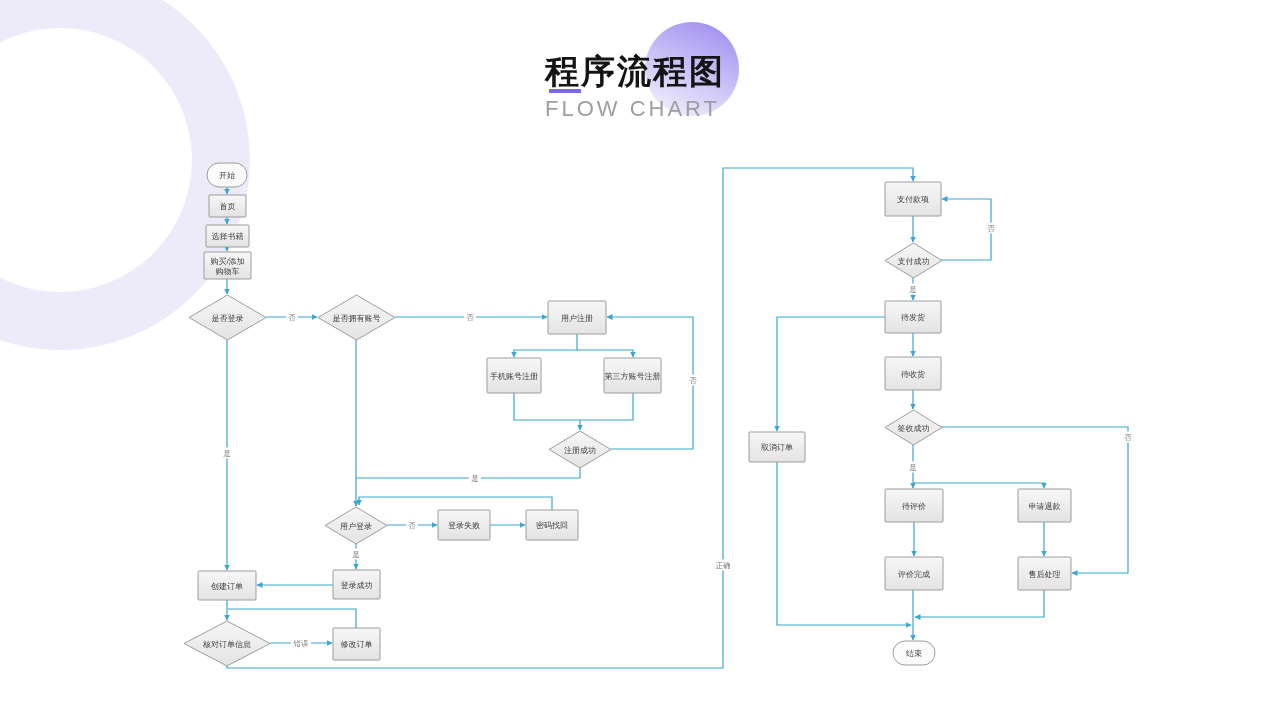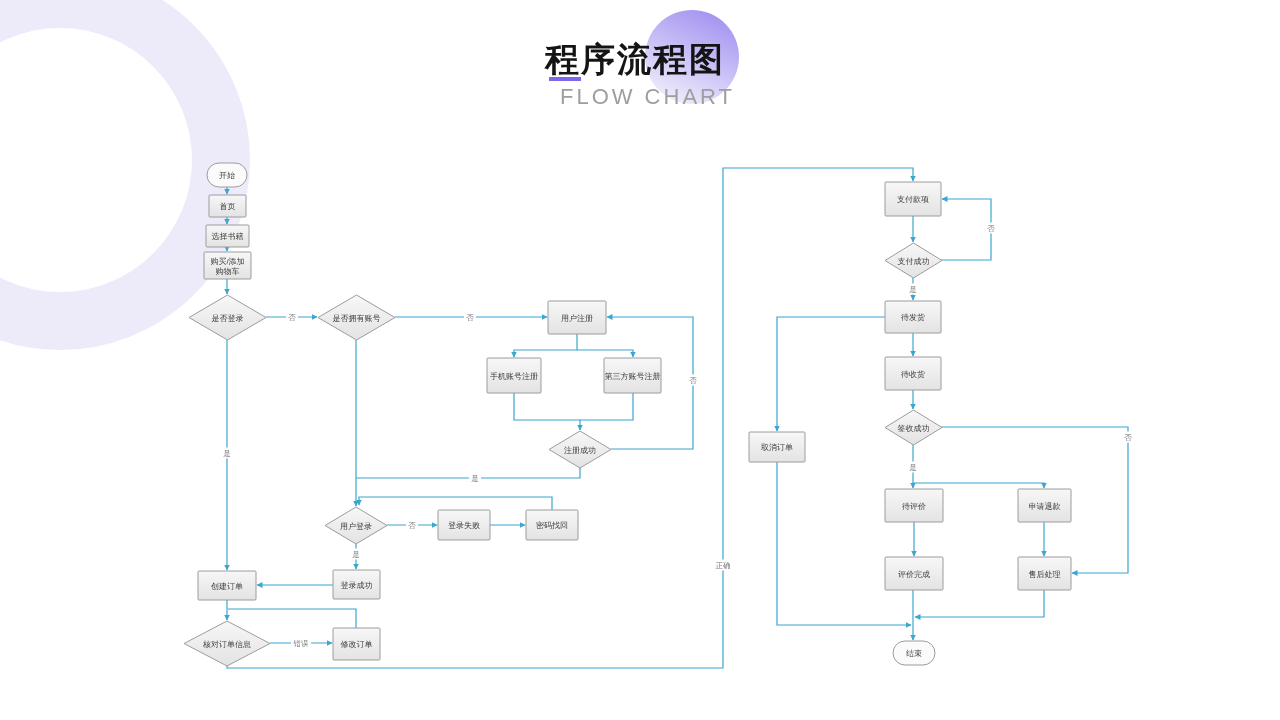--- a/index.html
+++ b/index.html
@@ -1,29 +1,29 @@
 <!DOCTYPE html>
 <html><head>
 <meta charset="utf-8">
 <style>
   * { margin:0; padding:0; box-sizing:border-box; }
   html,body { width:1280px; height:720px; background:#ffffff; overflow:hidden;
               font-family:"Liberation Sans", sans-serif; position:relative; }
   .ring { position:absolute; left:-130px; top:-30px; width:380px; height:380px;
           border-radius:50%; border:58px solid #edeafa; z-index:0; }
-  .header { position:absolute; left:0; top:0; width:1280px; height:130px; z-index:2; }
+  .header { position:absolute; left:0; top:12px; width:1280px; height:130px; z-index:2; }
   .title-circle { position:absolute; left:645px; top:10px; width:94px; height:94px;
                   border-radius:50%;
                   background:linear-gradient(205deg,#9f8df0 5%,#d6d0f7 65%,#efedfc 95%);
                   z-index:1; }
   .title { position:absolute; left:545px; top:37px; font-size:34px; font-weight:bold;
            color:#141414; letter-spacing:2px; z-index:3; }
   .title-underline { position:absolute; left:549px; top:77px; width:32px; height:4px;
                      background:#7b68ee; z-index:3; }
-  .subtitle { position:absolute; left:545px; top:84px; width:190px; text-align:right;
+  .subtitle { position:absolute; left:545px; top:84px; width:190px; text-align:left;
               font-size:22px; color:#9e9e9e; letter-spacing:3px; z-index:3; }
   svg.flow { position:absolute; left:0; top:0; z-index:1; }
   text { font-family:"Liberation Sans", sans-serif; }
 </style>
 </head>
 <body>
 
 <div class="ring" style="border-color: rgb(237, 234, 250);"></div>
 
 <div class="header">

